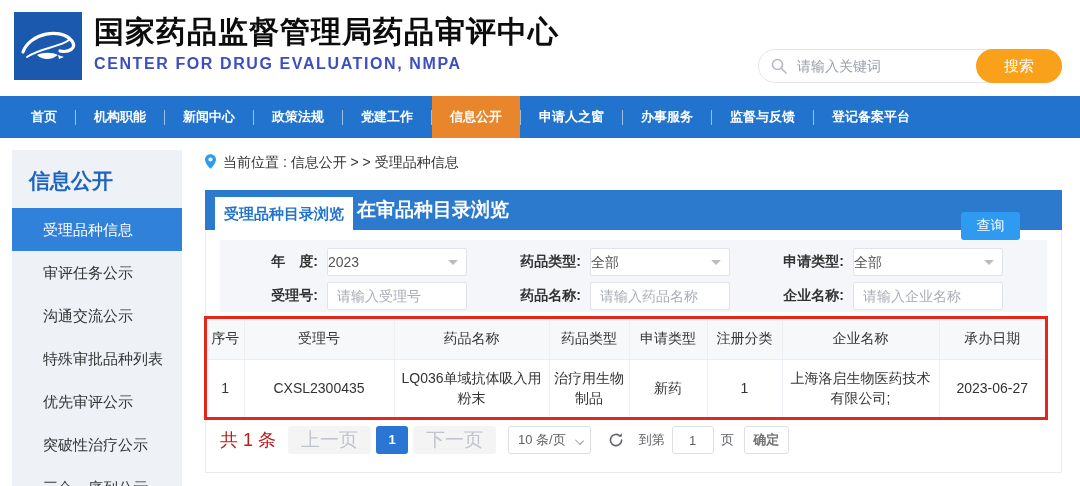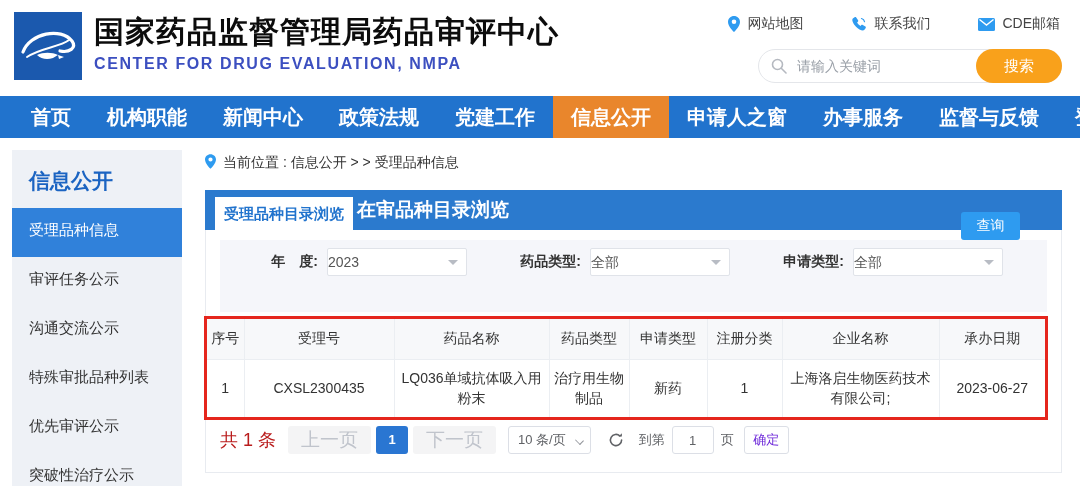--- a/index.html
+++ b/index.html
@@ -20,28 +20,28 @@
   .top-link svg { display:block; }
 
   .search { position:absolute; right:18px; top:49px; width:304px; height:34px; }
   .search input { width:100%; height:34px; border:1px solid #e4e6ea; border-radius:17px; padding:0 95px 0 38px; font-size:14px; color:#555; outline:none; font-family:inherit; }
   .search input::placeholder { color:#9aa0a8; }
   .search .mag { position:absolute; left:13px; top:9px; }
   .search-btn { position:absolute; right:0; top:0; width:86px; height:34px; border:none; border-radius:17px; background:#f9a11b; color:#fff; font-size:15px; cursor:pointer; font-family:inherit; }
 
   
   .nav { position:absolute; left:0; top:96px; width:1080px; height:42px; background:#2173cd; display:flex; align-items:center; padding-left:13px; }
-  .nav-item { height:42px; line-height:42px; padding:0 18px; color:#fff; font-size:20px; font-weight:bold; cursor:pointer; white-space:nowrap; }
+  .nav-item { height:42px; line-height:42px; padding:0 18px; color:#fff; font-size:13px; font-weight:bold; cursor:pointer; white-space:nowrap; }
   .nav-item.active { background:#e9862c; }
   .nav-sep { width:1px; height:15px; background:rgba(255,255,255,.55); }
 
   
   .sidebar { position:absolute; left:12px; top:150px; width:170px; height:336px; background:#eef1f6; }
   .sidebar-title { padding:17px 0 13px 17px; font-size:21px; font-weight:bold; color:#1b64c2; }
-  .side-item { height:49px; line-height:43px; padding-left:17px; font-size:15px; color:#333; cursor:pointer; white-space:nowrap; }
+  .side-item { height:43px; line-height:43px; padding-left:31px; font-size:15px; color:#333; cursor:pointer; white-space:nowrap; }
   .side-item.active { background:#3081da; color:#fff; }
 
   
   .main { position:absolute; left:205px; top:152px; width:857px; }
   .breadcrumb { display:flex; align-items:center; gap:7px; font-size:14px; color:#333; height:22px; }
   .panel { position:absolute; left:0; top:38px; width:857px; height:283px; background:#fff; border:1px solid #e8ebf0; border-top:none; }
   .tabstrip { position:absolute; left:-1px; top:0; width:857px; height:40px; background:#2b7ace; display:flex; }
   .tab-active { margin:7px 0 0 10px; width:138px; height:33px; line-height:33px; text-align:center; background:#fff; color:#2173cd; font-size:15px; font-weight:bold; cursor:pointer; }
   .tab-inactive { width:160px; height:40px; line-height:40px; text-align:center; color:#fff; font-size:19px; font-weight:bold; cursor:pointer; }
 
@@ -71,21 +71,21 @@
   
   .pager { position:absolute; left:14px; top:236px; height:28px; display:flex; align-items:center; font-size:13px; color:#606266; }
   .pg-total { margin-right:12px; font-size:18px; color:#b91c1c; }
   .pg-btn { height:28px; line-height:28px; padding:0 13px; background:#f4f4f5; color:#c0c4cc; border-radius:3px; font-size:19px; cursor:default; }
   .pg-num { width:32px; height:28px; line-height:28px; text-align:center; background:#2a76d2; color:#fff; border-radius:3px; font-weight:bold; margin:0 5px; cursor:pointer; }
   .pg-size { position:relative; height:28px; line-height:26px; border:1px solid #dcdfe6; border-radius:3px; background:#fff; padding:0 24px 0 9px; margin-left:12px; font-size:13px; color:#606266; cursor:pointer; }
   .pg-size .chev { position:absolute; right:7px; top:10px; width:7px; height:7px; border-right:1.6px solid #909399; border-bottom:1.6px solid #909399; transform:rotate(45deg) scale(1,.8); }
   .pg-refresh { margin-left:17px; cursor:pointer; display:flex; align-items:center; }
   .pg-goto-label { margin-left:15px; }
   .pg-input { width:42px; height:28px; border:1px solid #dcdfe6; border-radius:3px; text-align:center; font-size:13px; color:#606266; margin:0 7px; outline:none; font-family:inherit; }
-  .pg-confirm { width:45px; height:28px; border:1px solid #dcdfe6; border-radius:3px; background:#fff; color:#6d28d9; font-size:13px; font-weight:normal; margin-left:10px; cursor:pointer; font-family:inherit; }
+  .pg-confirm { width:45px; height:28px; border:1px solid #dcdfe6; border-radius:3px; background:#fff; color:#737373; font-size:13px; font-weight:bold; margin-left:10px; cursor:pointer; font-family:inherit; }
 </style>
 </head>
 <body>
 
 <div class="page">
 
   <div class="header">
     <div class="logo">
       <span>
         <svg viewBox="0 0 68 68">
@@ -94,48 +94,20 @@
           <path d="M23 43 C29 40 38 40 44 43 L39 46 C33 48 27 47 23 43 Z" fill="#fff"></path>
           <path d="M44 43 l6 2 -5 2 z" fill="#fff"></path>
         </svg>
       </span>
     </div>
     <div class="titles">
       <div class="title-zh">国家药品监督管理局药品审评中心</div>
       <div class="title-en">CENTER FOR DRUG EVALUATION, NMPA</div>
     </div>
 
-    <div class="top-links">
-      <div class="top-link">
-        <span>
-          <svg width="12" height="16" viewBox="0 0 12 16">
-              <path d="M6 0C2.7 0 0 2.6 0 5.9 0 10.3 6 16 6 16s6-5.7 6-10.1C12 2.6 9.3 0 6 0zm0 8.1a2.3 2.3 0 1 1 0-4.6 2.3 2.3 0 0 1 0 4.6z" fill="#2e9bf0"></path>
-            </svg>
-        </span>
-        <span>网站地图</span>
-      </div>
-      <div class="top-link">
-        <span>
-          <svg width="16" height="16" viewBox="0 0 16 16">
-              <path d="M3.6 1.2 1.8 2.6C.4 4 2.2 8 5 10.8c2.8 2.8 6.8 4.6 8.2 3.2l1.4-1.8c.4-.5.3-1.2-.2-1.6l-2.6-1.7c-.5-.3-1.1-.2-1.5.2l-.8.8C8.3 9.3 6.7 7.7 6.1 6.5l.8-.8c.4-.4.5-1 .2-1.5L5.2 1.4c-.4-.5-1.1-.6-1.6-.2z" fill="#2e9bf0"></path>
-              <path d="M10.5 2.5c1.6.4 2.7 1.5 3 3.1" stroke="#2e9bf0" fill="none" stroke-width="1.2" stroke-linecap="round"></path>
-            </svg>
-        </span>
-        <span>联系我们</span>
-      </div>
-      <div class="top-link">
-        <span>
-          <svg width="17" height="13" viewBox="0 0 17 13">
-              <rect x="0" y="0" width="17" height="13" rx="1.5" fill="#2e9bf0"></rect>
-              <path d="M1.5 1.5 8.5 7l7-5.5" stroke="#fff" stroke-width="1.4" fill="none"></path>
-            </svg>
-        </span>
-        <span>CDE邮箱</span>
-      </div>
-    </div>
 
     <div class="search">
       <input type="text" placeholder="请输入关键词" style="">
       <span class="mag">
         <svg width="16" height="16" viewBox="0 0 16 16">
             <circle cx="6.5" cy="6.5" r="5" fill="none" stroke="#b5b9c0" stroke-width="1.6"></circle>
             <path d="M10.5 10.5 15 15" stroke="#b5b9c0" stroke-width="1.6" stroke-linecap="round"></path>
           </svg>
       </span>
       <button class="search-btn">搜索</button>
@@ -201,20 +173,28 @@
           <div class="flabel gap">药品类型:</div>
           <div class="fselect">
             <span>全部</span>
             <span class="caret"></span>
           </div>
           <div class="flabel gap">申请类型:</div>
           <div class="fselect wide">
             <span>全部</span>
             <span class="caret"></span>
           </div>
+        </div>
+        <div class="frow">
+          <div class="flabel">受理号:</div>
+          <input class="finput" placeholder="请输入受理号" style="">
+          <div class="flabel gap">药品名称:</div>
+          <input class="finput" placeholder="请输入药品名称" style="">
+          <div class="flabel gap">企业名称:</div>
+          <input class="finput wide" placeholder="请输入企业名称" style="">
         </div>
       </div>
       <button class="query-btn">查询</button>
 
       <div class="red-box">
         <table class="grid">
           <colgroup>
               <col class="c0">
               <col class="c1">
               <col class="c2">

